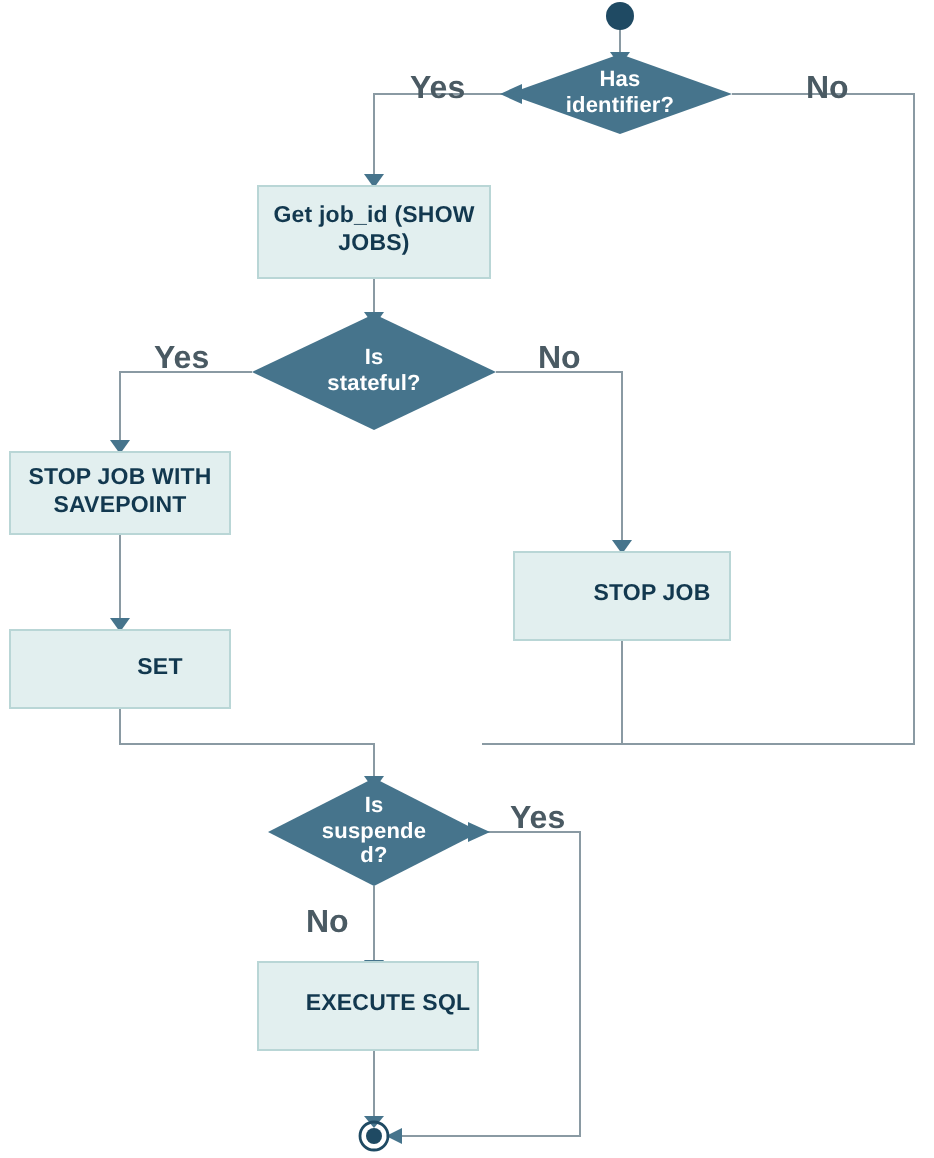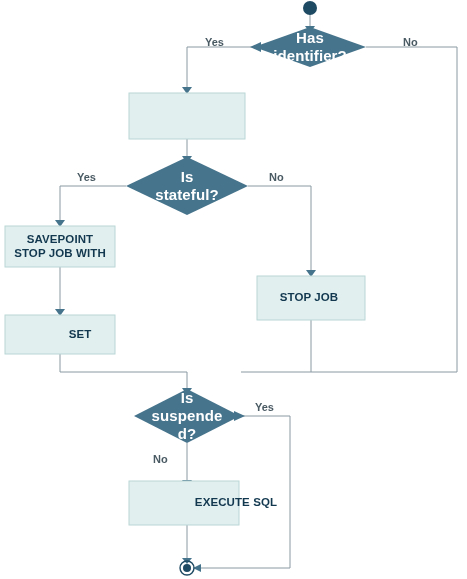--- a/index.html
+++ b/index.html
@@ -34,27 +34,27 @@
     pointer-events: none;
     line-height: 1.18;
   }
   .box-label {
     color: #12384f;
     font-size: 11.5px;
     letter-spacing: 0.1px;
   }
   .diamond-label {
     color: #ffffff;
-    font-size: 15px;
+    font-size: 11px;
     letter-spacing: 0.1px;
   }
   .edge-label {
     position: absolute;
     color: #4a5a63;
-    font-size: 11px;
+    font-size: 16px;
     font-weight: bold;
     white-space: nowrap;
     pointer-events: none;
   }
 </style>
 </head>
 <body>
 
 <div id="flow-root">
 
@@ -131,54 +131,60 @@
     </g>
   </svg>
 
   <div class="node-label diamond-label" style="left:254px; top:27px; width:112px; height:40px;">
     <div>
       <div>Has</div>
       <div>identifier?</div>
     </div>
   </div>
 
+  <div class="node-label box-label" style="left:129px; top:93px; width:116px; height:46px;">
+    <div>
+      <div>Get job_id (SHOW</div>
+      <div>JOBS)</div>
+    </div>
+  </div>
 
   <div class="node-label diamond-label" style="left:126px; top:157px; width:122px; height:58px;">
     <div>
       <div>Is</div>
       <div>stateful?</div>
     </div>
   </div>
 
   <div class="node-label box-label" style="left:5px; top:226px; width:110px; height:41px;">
     <div>
+      <div>STOP JOB WITH</div>
       <div>SAVEPOINT</div>
-      <div>STOP JOB WITH</div>
     </div>
   </div>
 
   <div class="node-label box-label" style="left:5px; top:315px; width:110px; height:39px;margin-left:20px;">
     <div>
       <div>SET</div>
     </div>
   </div>
 
-  <div class="node-label box-label" style="left:257px; top:276px; width:104px; height:44px;">
+  <div class="node-label box-label" style="left:257px; top:276px; width:104px; height:44px;padding-left:17px;">
     <div>STOP JOB</div>
   </div>
 
   <div class="node-label diamond-label" style="left:134px; top:389px; width:106px; height:54px;">
     <div>
       <div>Is</div>
       <div>suspende</div>
       <div>d?</div>
     </div>
   </div>
 
-  <div class="node-label box-label" style="left:129px; top:481px; width:130px; height:44px;margin-left:42px;">
+  <div class="node-label box-label" style="left:129px; top:481px; width:130px; height:44px;">
     <div>EXECUTE SQL</div>
   </div>
 
   <div class="edge-label" style="left:205px; top:36px;">Yes</div>
 
   <div class="edge-label" style="left:403px; top:36px;">No</div>
 
   <div class="edge-label" style="left:77px; top:171px;">Yes</div>
 
   <div class="edge-label" style="left:269px; top:171px;">No</div>

